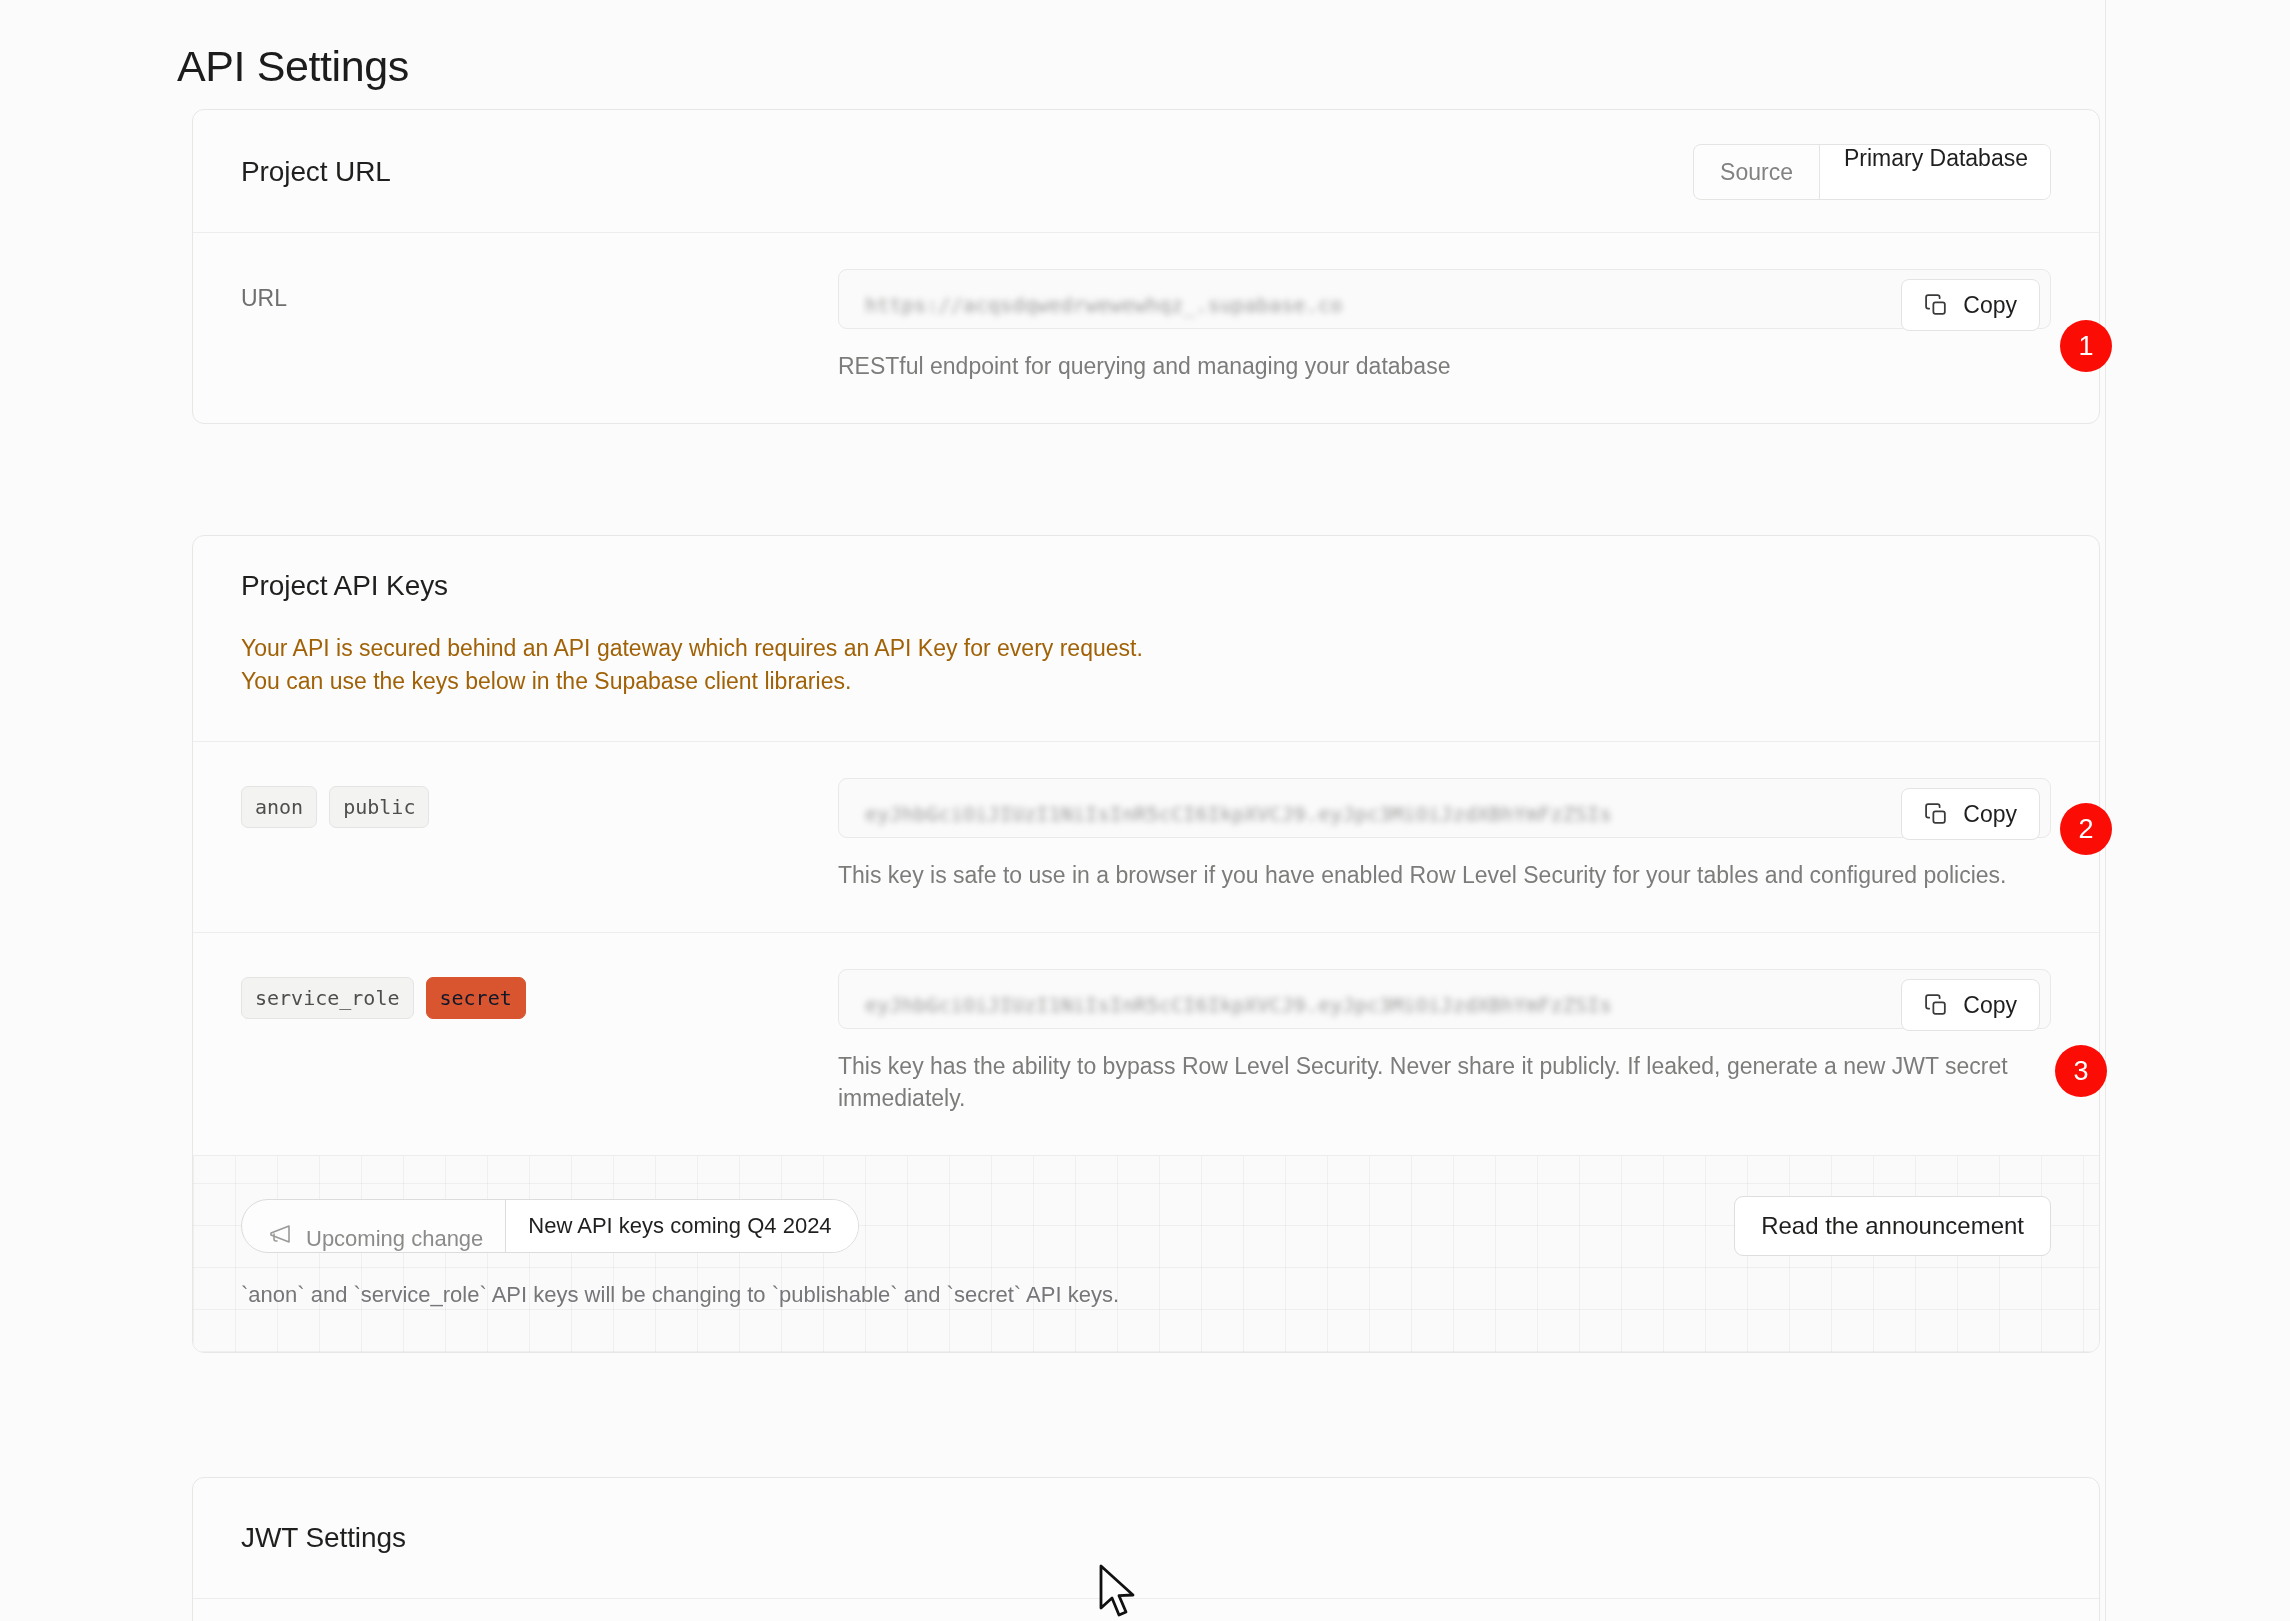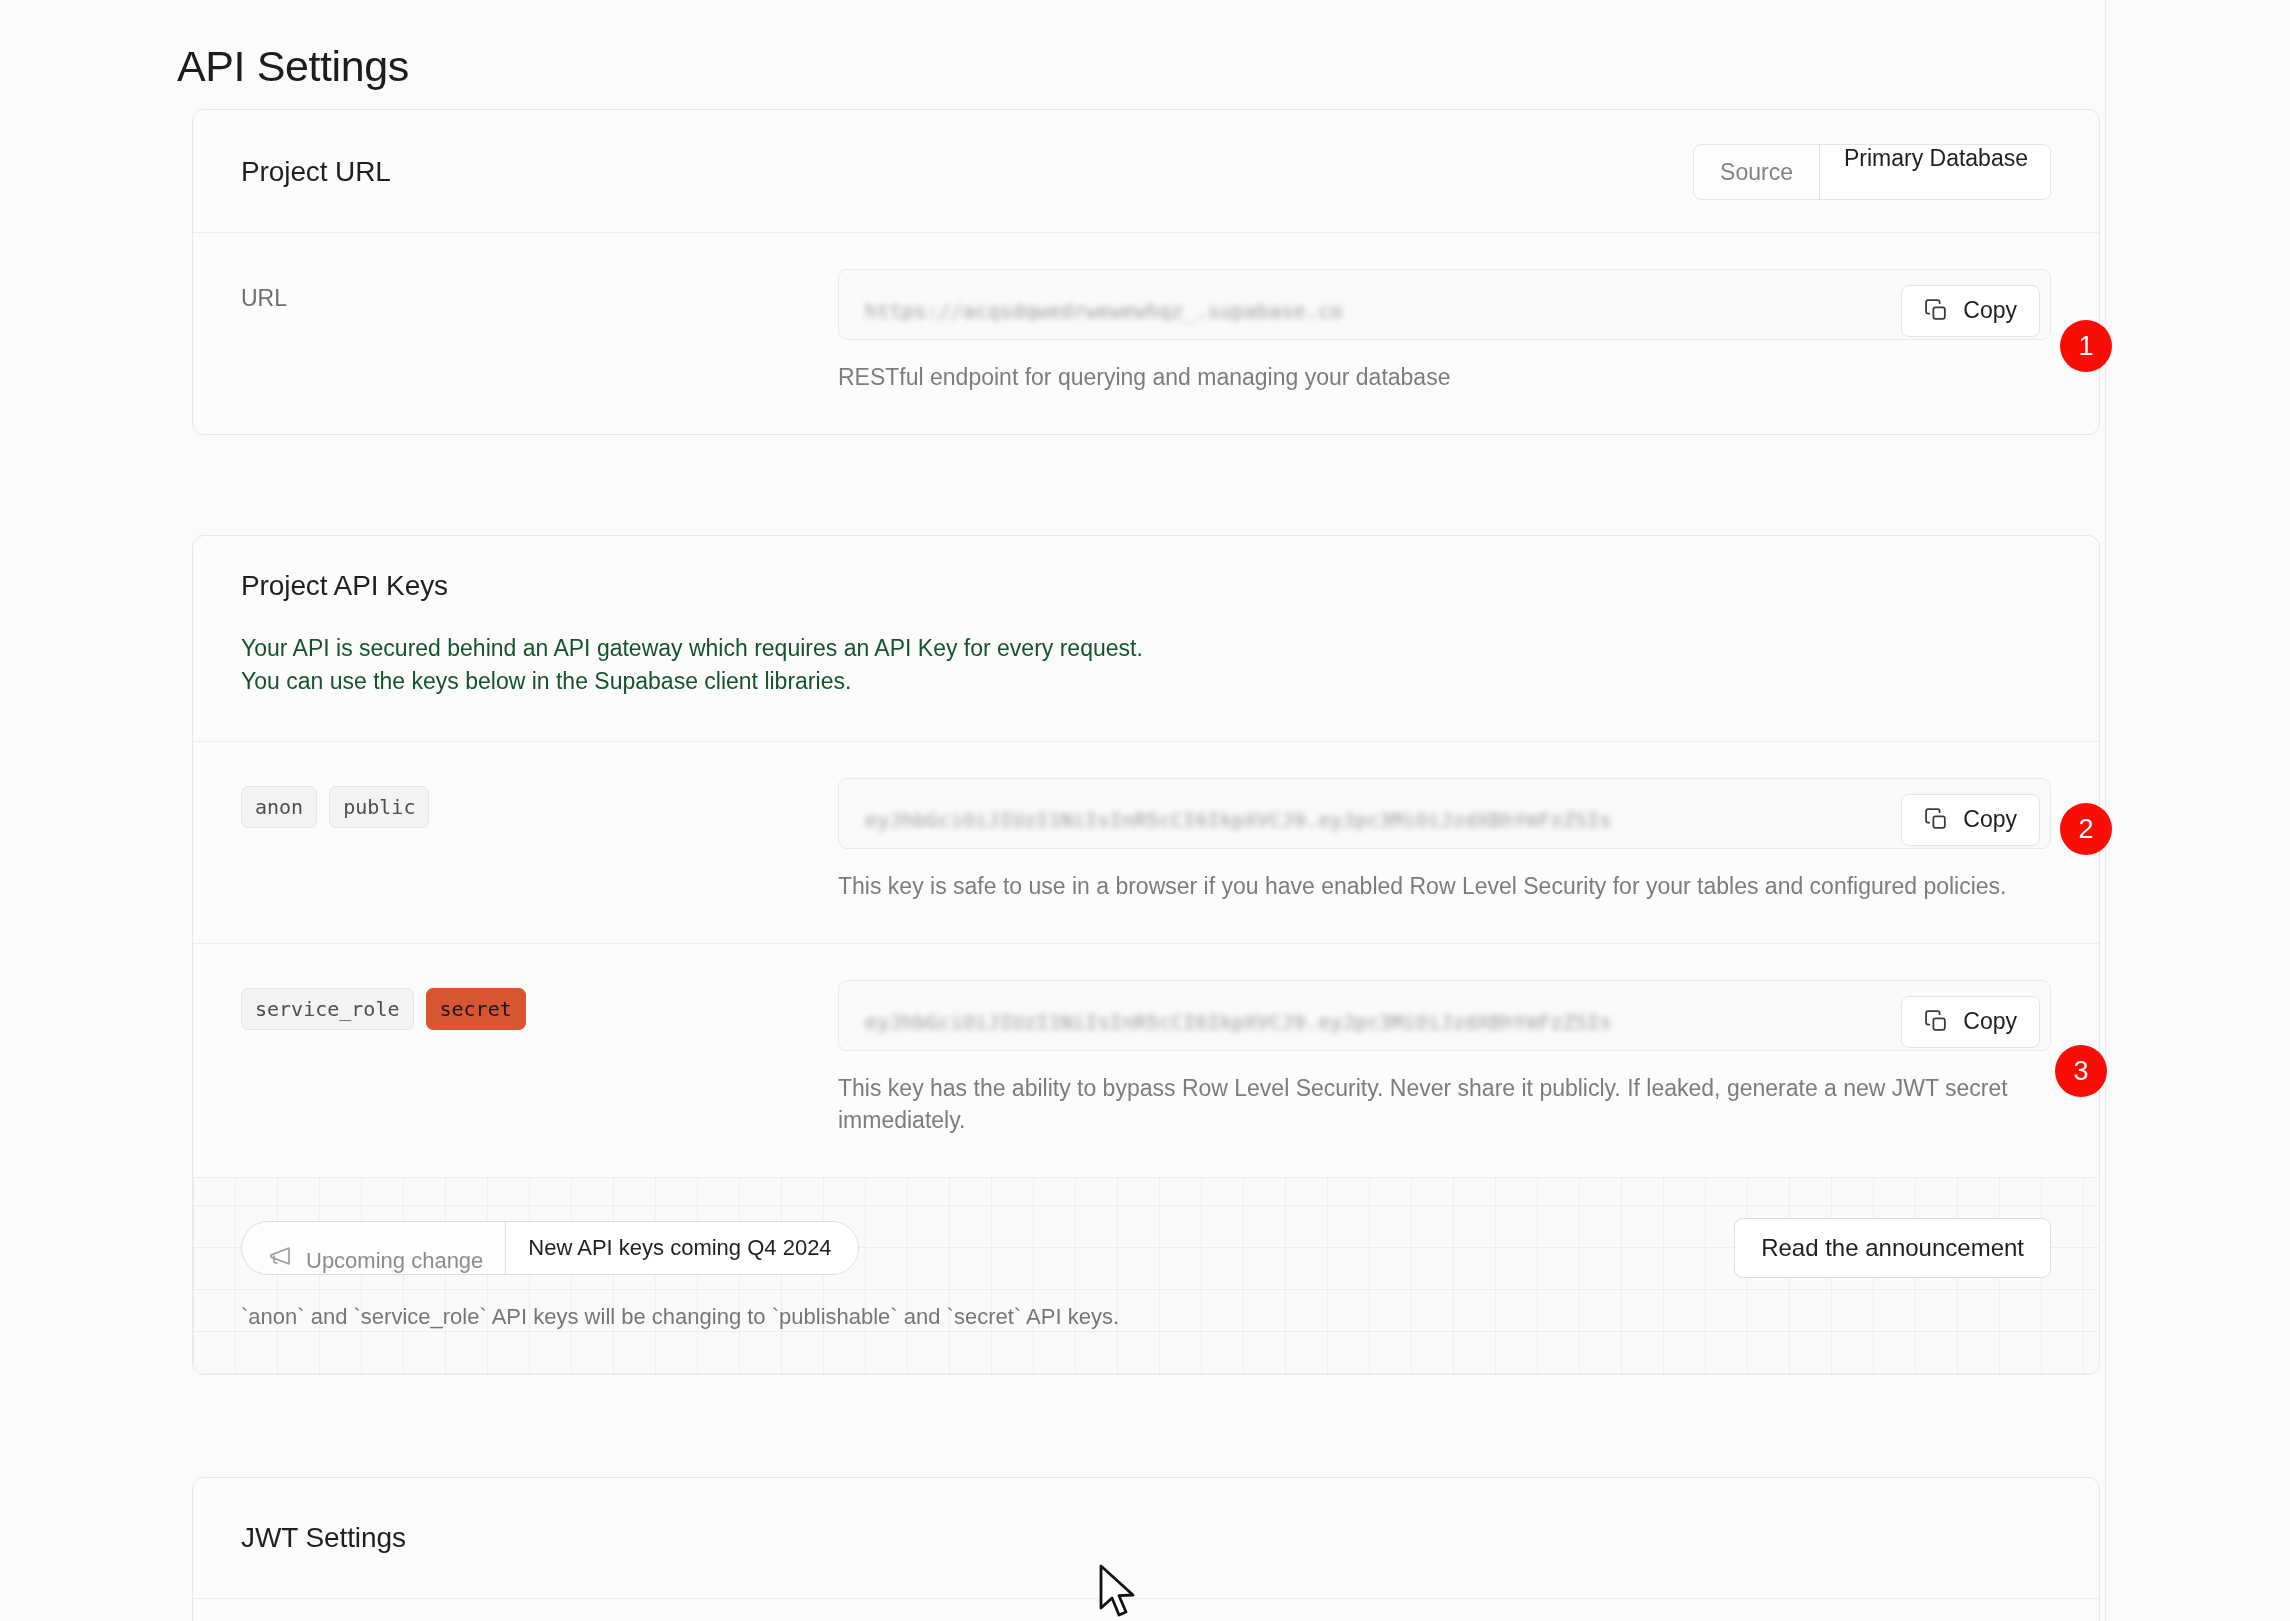--- a/index.html
+++ b/index.html
@@ -87,21 +87,21 @@
     flex-direction: column;
   }
   .chev { display:inline-block; width: 22px; height: 22px; position: relative; opacity: .75;}
   .chev svg { display:block; }
 
   
   .field {
     position: relative;
     display: flex;
     align-items: center;
-    height: 71px;
+    height: 60px;
     background: #fafafa;
     border: 1px solid #e9e9e8;
     border-radius: 9px;
     padding: 12px 10px 0 26px;
   }
   .field .val {
     flex: 1 1 auto;
     font-family: "DejaVu Sans Mono", monospace;
     font-size: 20px;
     color: #9a9a99;
@@ -275,21 +275,21 @@
           </button>
         </div>
         <div class="field-desc">RESTful endpoint for querying and managing your database</div>
       </div>
     </div>
   </div>
 
   <div class="card" style="top:535px;">
     <div class="card-head" style="display:block; padding-bottom:44px;">
       <h2>Project API Keys</h2>
-      <div style="margin-top:30px; font-size:23px; line-height:1.42; color:#14532d;">
+      <div style="margin-top:30px; font-size:23px; line-height:1.42; color:#a16207;">
         <div>Your API is secured behind an API gateway which requires an API Key for every request.</div>
         <div>You can use the keys below in the Supabase client libraries.</div>
       </div>
     </div>
     <div class="card-divider"></div>
 
     <div class="card-body">
       <div class="body-label" style="padding-top:0;">
         <div class="badges">
           <span class="badge">anon</span>

